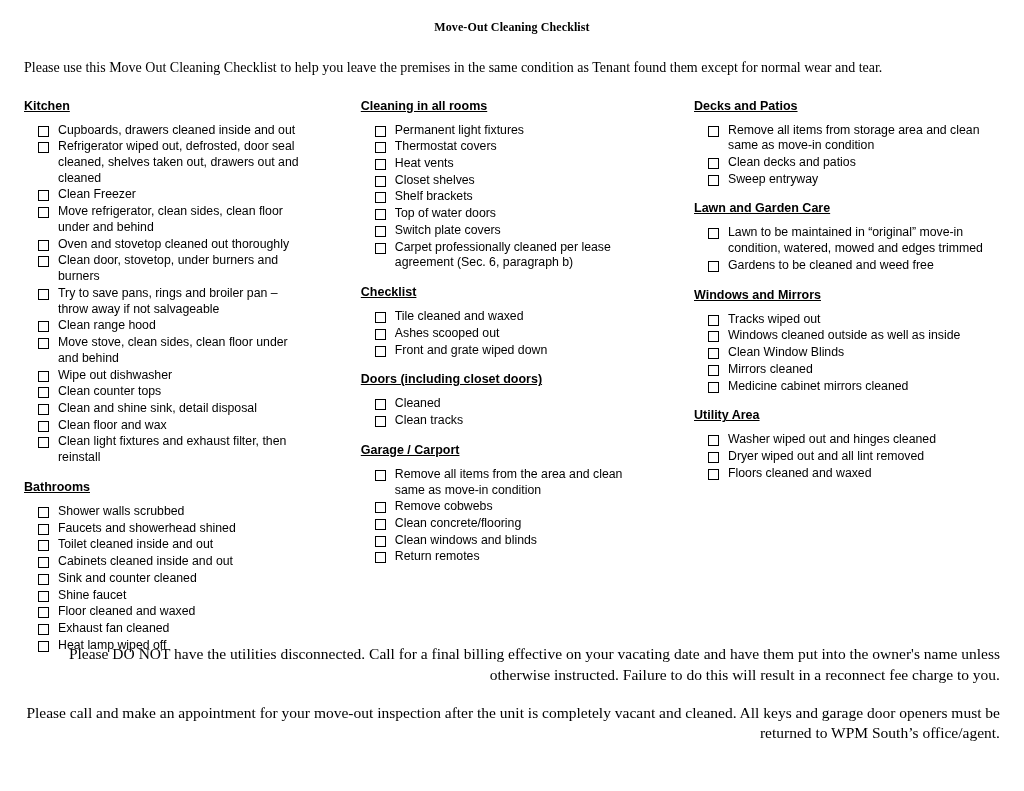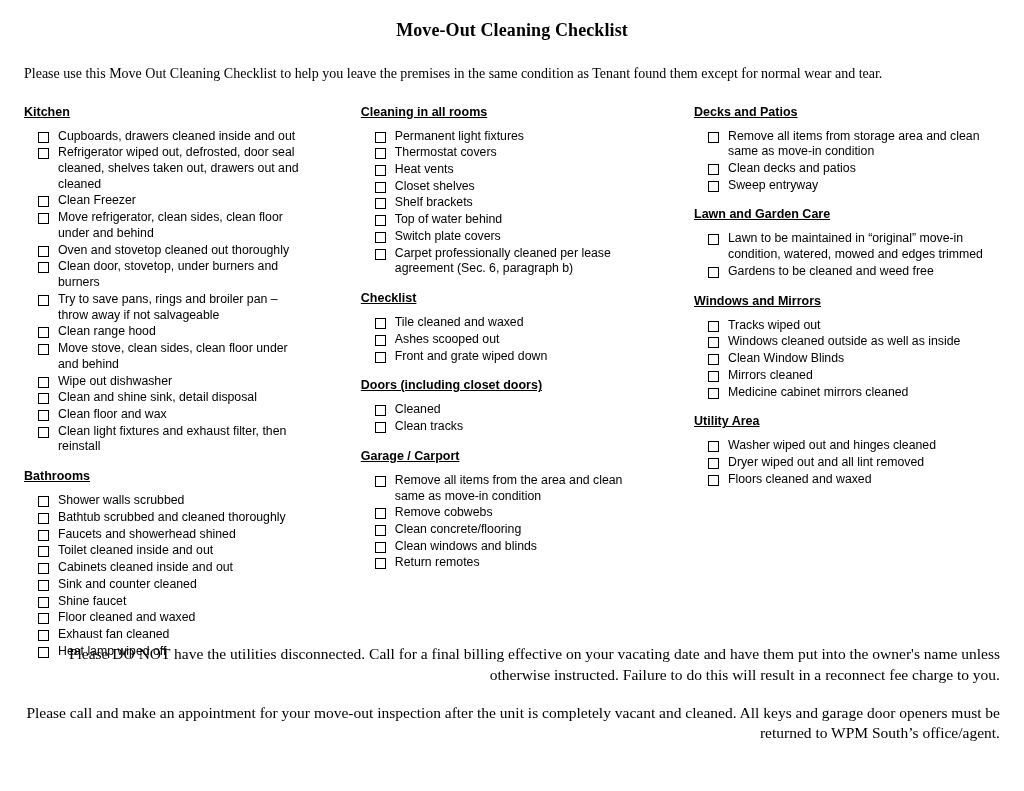--- a/index.html
+++ b/index.html
@@ -18,21 +18,21 @@
     position: relative;
     width: 1024px;
     height: 791px;
     box-sizing: border-box;
     padding: 18px 24px 0 24px;
   }
   .doc-title {
     text-align: center;
     font-family: "Liberation Serif", serif;
     font-weight: bold;
-    font-size: 18px;
+    font-size: 12px;
     margin: 2px 0 12px 0;
     letter-spacing: 0.1px;
   }
   .intro {
     margin-top: 24px;
     font-size: 14px;
     line-height: 1.25;
   }
   .columns {
     display: flex;
@@ -147,42 +147,42 @@
             <li class="item">
               <span class="cbox"></span>
               <span class="itext">Move stove, clean sides, clean floor under and behind</span>
             </li>
             <li class="item">
               <span class="cbox"></span>
               <span class="itext">Wipe out dishwasher</span>
             </li>
             <li class="item">
               <span class="cbox"></span>
+              <span class="itext">Clean counter tops</span>
+            </li>
+            <li class="item">
+              <span class="cbox"></span>
               <span class="itext">Clean and shine sink, detail disposal</span>
             </li>
             <li class="item">
               <span class="cbox"></span>
               <span class="itext">Clean floor and wax</span>
             </li>
             <li class="item">
               <span class="cbox"></span>
               <span class="itext">Clean light fixtures and exhaust filter, then reinstall</span>
             </li>
           </ul>
         </div>
         <div class="section">
           <div class="sec-head">Bathrooms</div>
           <ul class="items">
             <li class="item">
               <span class="cbox"></span>
               <span class="itext">Shower walls scrubbed</span>
-            </li>
-            <li class="item">
-              <span class="cbox"></span>
-              <span class="itext">Bathtub scrubbed and cleaned thoroughly</span>
             </li>
             <li class="item">
               <span class="cbox"></span>
               <span class="itext">Faucets and showerhead shined</span>
             </li>
             <li class="item">
               <span class="cbox"></span>
               <span class="itext">Toilet cleaned inside and out</span>
             </li>
             <li class="item">
@@ -231,21 +231,21 @@
             <li class="item">
               <span class="cbox"></span>
               <span class="itext">Closet shelves</span>
             </li>
             <li class="item">
               <span class="cbox"></span>
               <span class="itext">Shelf brackets</span>
             </li>
             <li class="item">
               <span class="cbox"></span>
-              <span class="itext">Top of water behind</span>
+              <span class="itext">Top of water doors</span>
             </li>
             <li class="item">
               <span class="cbox"></span>
               <span class="itext">Switch plate covers</span>
             </li>
             <li class="item">
               <span class="cbox"></span>
               <span class="itext">Carpet professionally cleaned per lease agreement (Sec. 6, paragraph b)</span>
             </li>
           </ul>

